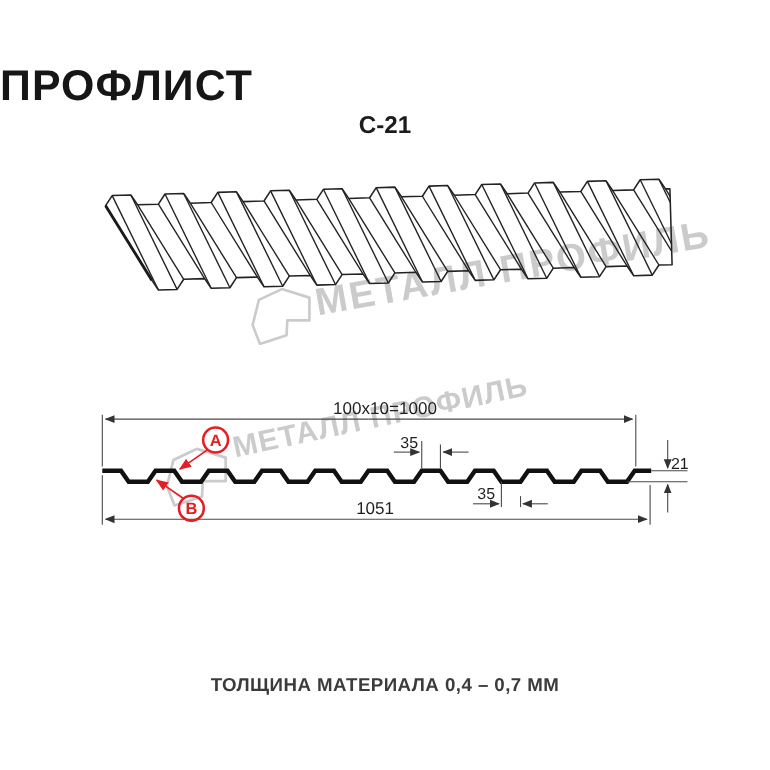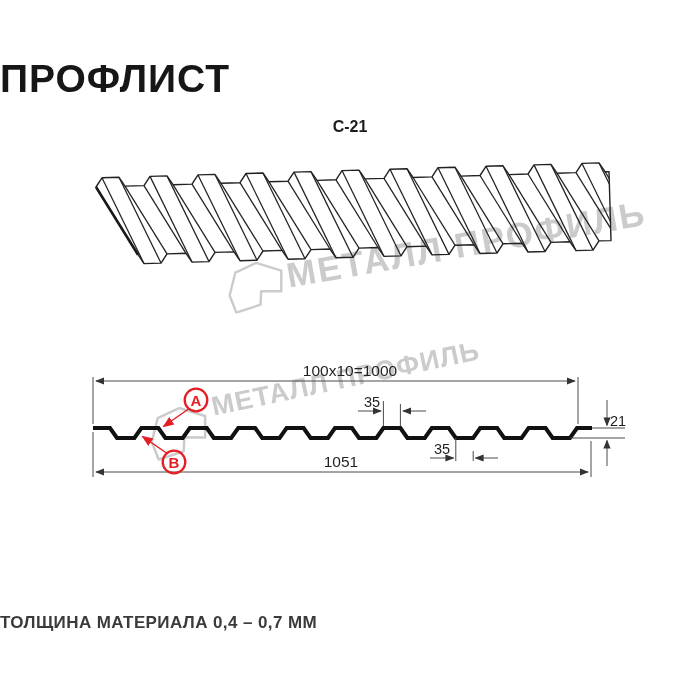--- a/index.html
+++ b/index.html
@@ -1,22 +1,22 @@
 <!DOCTYPE html>
 <html><head>
 <meta charset="utf-8">
 <style>
   html,body{margin:0;padding:0;background:#fff;}
   #canvas{position:relative;width:700px;height:700px;background:#ffffff;overflow:hidden;
           font-family:"Liberation Sans",sans-serif;}
   .page-title{position:absolute;left:0;top:57px;width:700px;text-align:left;
       font-size:39px;font-weight:800;letter-spacing:1px;color:#161616;z-index:3;}
   .page-subtitle{position:absolute;left:0;top:101px;width:700px;text-align:center;
-      font-size:16px;font-weight:700;color:#1c1c1c;z-index:3;margin-top:17px;}
-  .page-footer{position:absolute;left:0;top:613px;width:700px;text-align:left;
+      font-size:22px;font-weight:700;color:#1c1c1c;z-index:3;}
+  .page-footer{position:absolute;left:0;top:613px;width:700px;text-align:center;
       font-size:17px;font-weight:700;letter-spacing:.4px;color:#3b3b3b;z-index:3;}
   .wm-text{position:absolute;white-space:nowrap;font-weight:700;color:#cbcbcb;z-index:1;}
   #wm1-text{left:287px;top:256px;font-size:35px;letter-spacing:2px;height:40px;line-height:40px;
       transform:rotate(-10deg);transform-origin:0 50%;}
   #wm2-text{left:212px;top:389px;font-size:27px;letter-spacing:1px;height:36px;line-height:36px;
       transform:rotate(-12deg);transform-origin:0 50%;}
   .wm-logo{position:absolute;z-index:1;}
   #wm1-logo{left:226px;top:262px;transform:rotate(-10deg);}
   #wm2-logo{left:148px;top:407px;transform:rotate(-10deg);}
   #tech-svg{position:absolute;left:0;top:0;z-index:2;}

